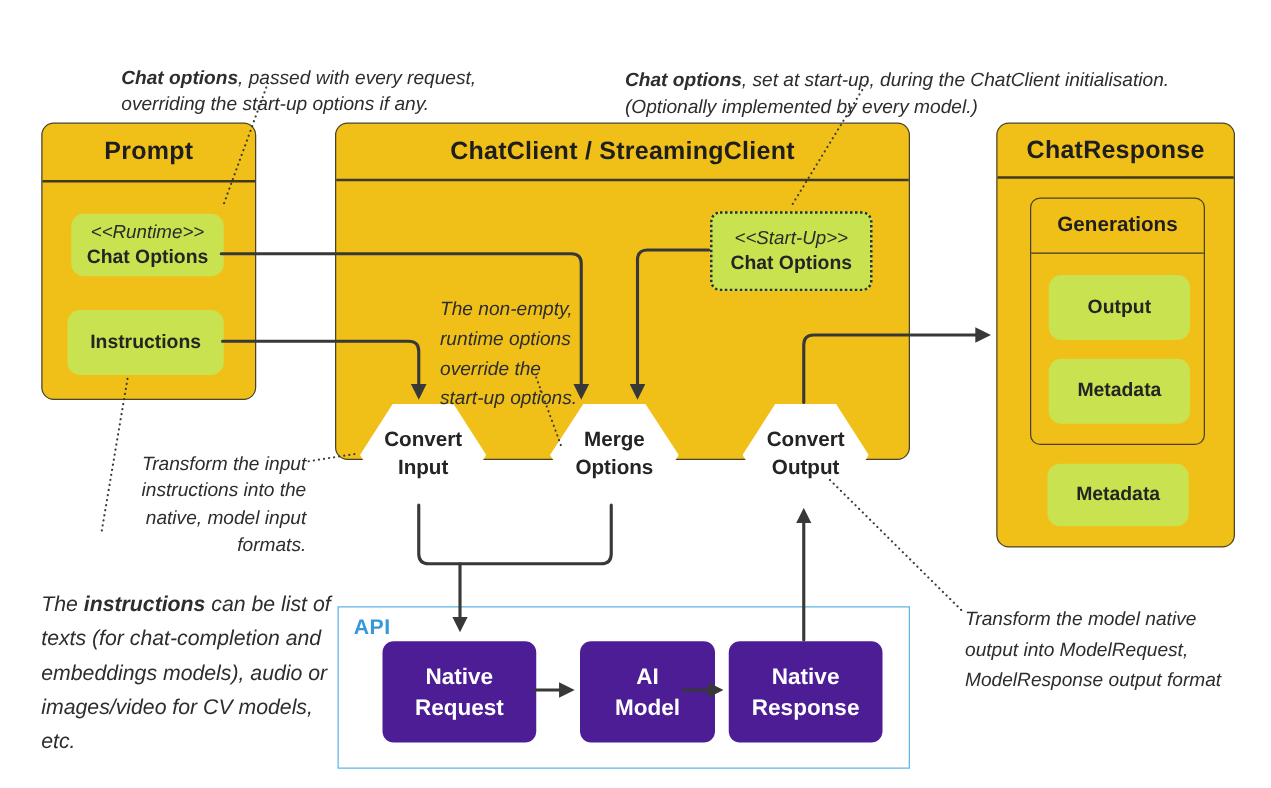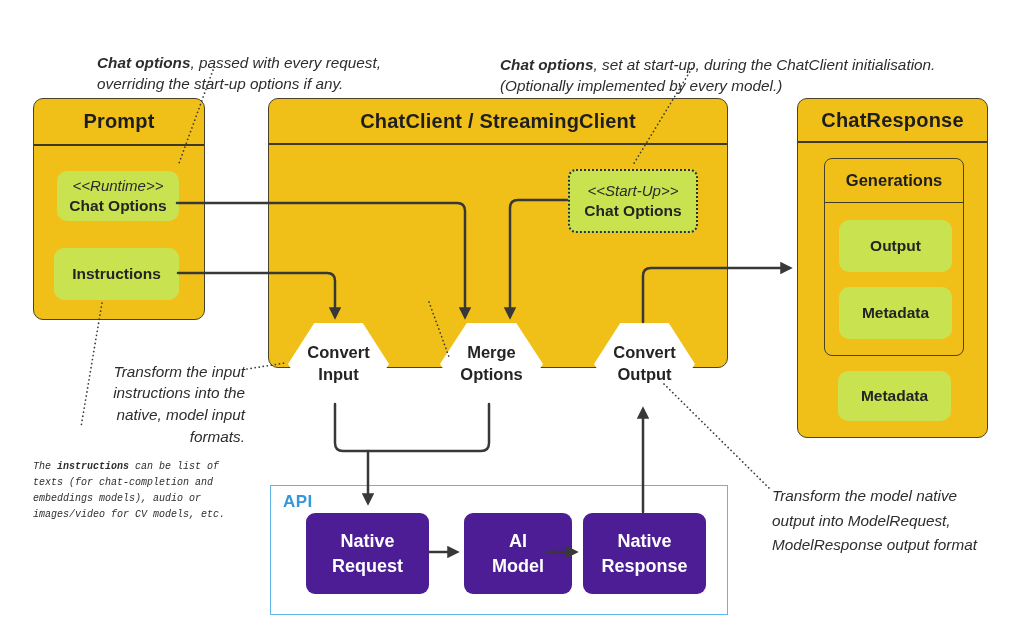--- a/index.html
+++ b/index.html
@@ -105,27 +105,33 @@
   </div>
 
   <div class="ann" style="left:97px;top:30px;">
     <span class="b">Chat options</span><span>, passed with every request,
 overriding the start-up options if any.</span>
   </div>
   <div class="ann" style="left:500px;top:32px;">
     <span class="b">Chat options</span><span>, set at start-up, during the ChatClient initialisation.
 (Optionally implemented by every model.)</span>
   </div>
+  <div class="ann" style="left:352px;top:212px;line-height:1.56;">
+    <span>The non-empty,
+runtime options
+override the
+start-up options.</span>
+  </div>
   <div class="ann" style="left:83px;top:339px;width:162px;text-align:right;">
     <span>Transform the input
 instructions into the
 native, model input
 formats.</span>
   </div>
-  <div class="ann" style="left:33px;top:443px;width:240px;font-size:10px;line-height:1.6;font-family:Liberation Mono, monospace;">
+  <div class="ann" style="left:33px;top:443px;width:240px;font-size:17px;line-height:1.6;">
     <span>The </span><span class="b">instructions</span><span> can be list of
 texts (for chat-completion and
 embeddings models), audio or
 images/video for CV models, etc.</span>
   </div>
   <div class="ann" style="left:772px;top:460px;width:240px;line-height:1.6;">
     <span>Transform the model native
 output into ModelRequest,
 ModelResponse output format</span>
   </div>

